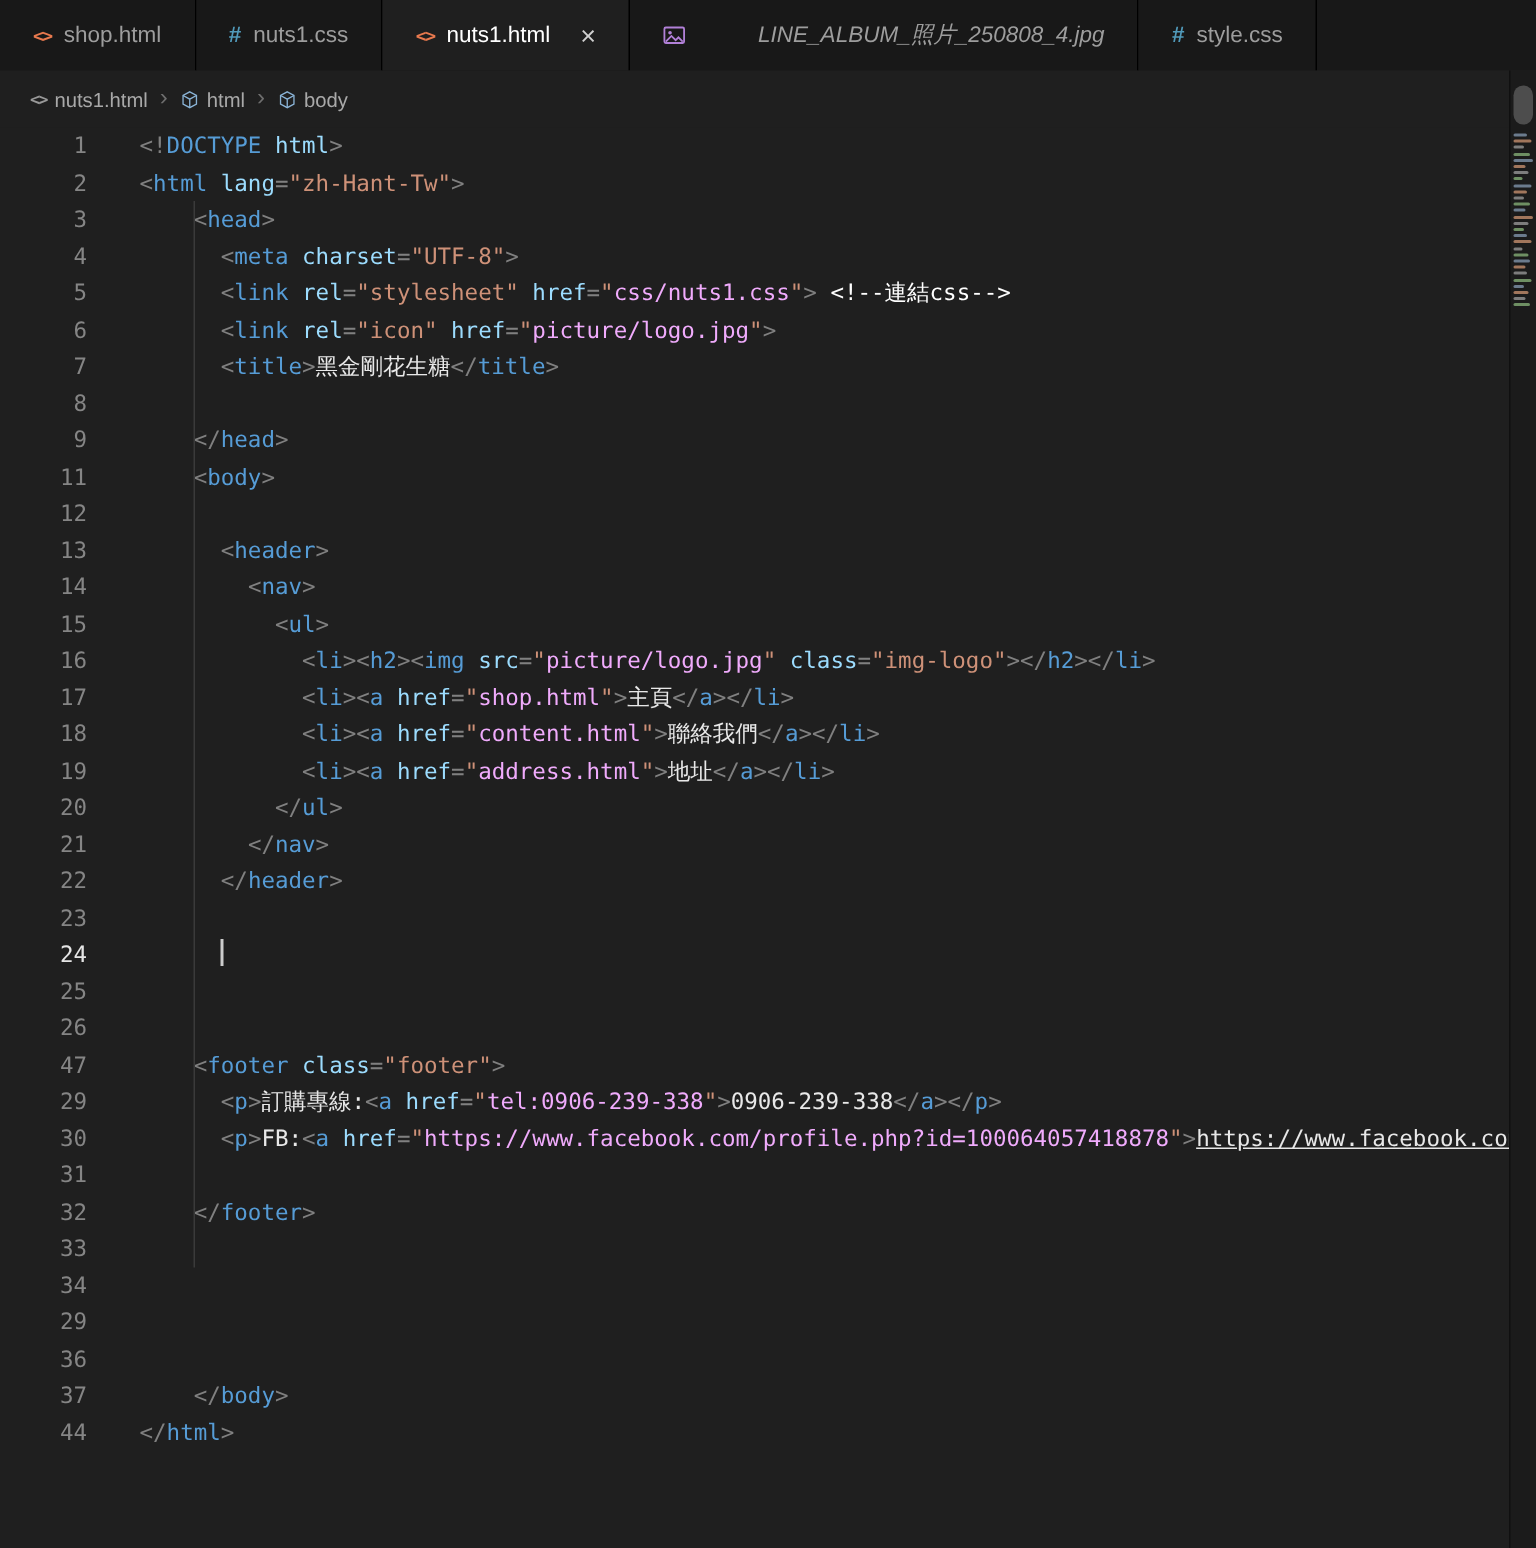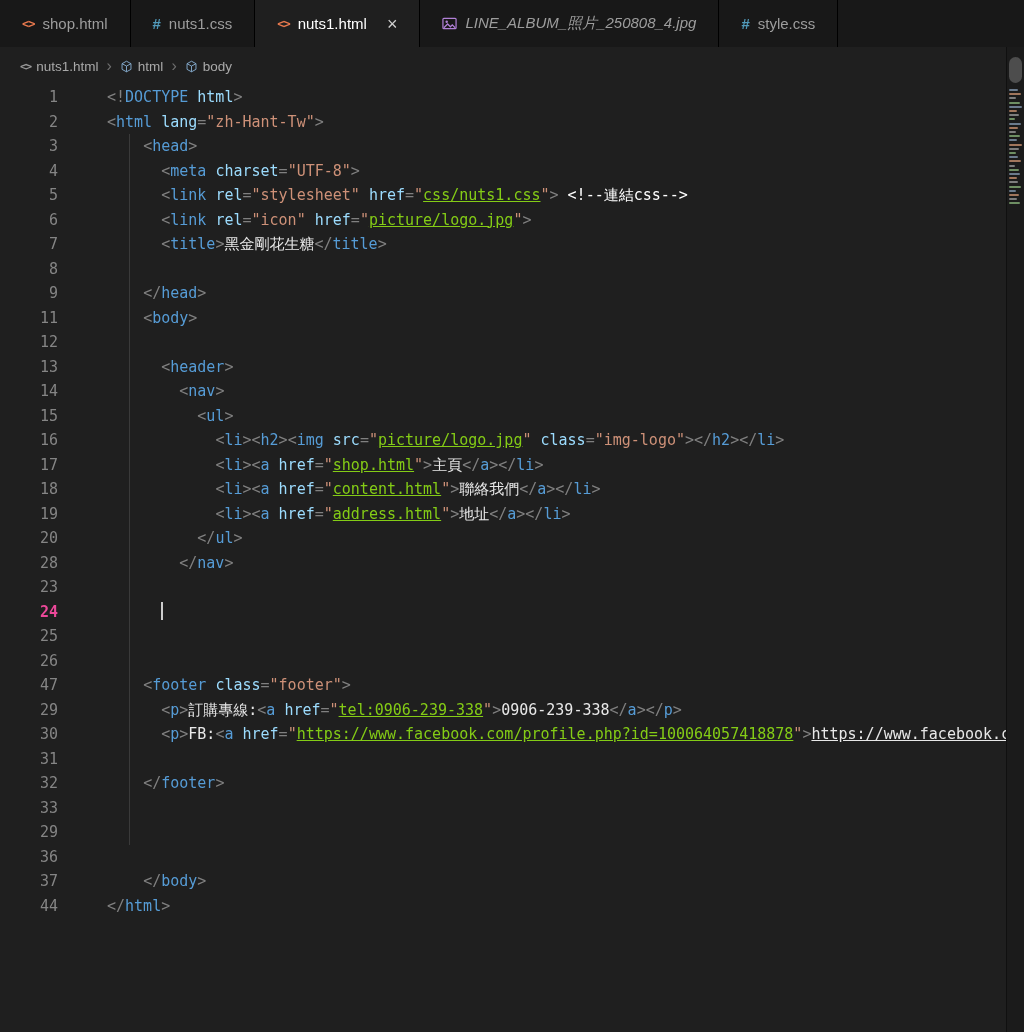--- a/index.html
+++ b/index.html
@@ -16,21 +16,21 @@
     display: flex; height: 47px; background: #181818;
     align-items: stretch; overflow: hidden; white-space: nowrap;
   }
   .tab {
     display: flex; align-items: center; gap: 8px;
     padding: 0 22px; border-right: 1px solid #000;
     background: #181818; color: #9d9d9d; font-size: 15px;
     cursor: pointer; flex: none;
   }
   .tab.active { background: #1f1f1f; color: #ffffff; }
-  .tab-label.italic { font-style: italic; }
+  .tab-label.italic { font-style: italic; margin-left: 40px; }
   .tab-close { margin-left: 12px; color: #d0d0d0; font-size: 18px; line-height: 1; cursor: pointer; }
 
   .fi { display: inline-flex; align-items: center; justify-content: center; }
   .fi-html { color: #e8794e; font-family: "DejaVu Sans Mono", monospace; font-weight: bold; font-size: 12px; letter-spacing: -1px; }
   .fi-css  { color: #519aba; font-weight: bold; font-size: 15px; }
   .fi-code { color: #999999; font-family: "DejaVu Sans Mono", monospace; font-weight: bold; font-size: 11px; letter-spacing: -1px; }
 
   
   .breadcrumb {
     height: 38px; display: flex; align-items: center;
@@ -41,28 +41,28 @@
   .bc-sep { color: #6e6e6e; font-size: 16px; margin: 0 3px; }
 
   
   .editor {
     position: relative; width: 1006px; height: 947px; overflow: hidden;
     font-family: "DejaVu Sans Mono", "Liberation Mono", monospace;
     font-size: 15px;
   }
   .line { display: flex; height: 24.5px; line-height: 24.5px; white-space: pre; }
   .ln { width: 58px; text-align: right; color: #858585; flex: none; }
-  .line.active .ln { color: #ec4899; font-weight: bold; }
-  .lc { margin-left: 49px; white-space: pre; color: #d4d4d4; }
+  .line.active .ln { color: #e5e5e5; }
+  .lc { margin-left: 35px; white-space: pre; color: #d4d4d4; }
 
   .tk-p  { color: #808080; }
   .tk-g  { color: #569cd6; }
   .tk-a  { color: #9cdcfe; }
   .tk-s  { color: #ce9178; }
-  .tk-sl { color: #84cc16; text-decoration: underline; }
+  .tk-sl { color: #f0abfc; }
   .tk-x  { color: #e8e8e8; }
   .tk-xl { color: #e8e8e8; text-decoration: underline; }
   .tk-c  { color: #ffffff; }
   .tk-w  { color: #d4d4d4; }
 
   .cursor {
     display: inline-block; width: 2px; height: 18px;
     background: #cccccc; vertical-align: -3px;
   }
   .indent-guide {
@@ -156,31 +156,33 @@
         <div class="line"><span class="ln">11</span><span class="lc"><span class="tk-w">    </span><span class="tk-p">&lt;</span><span class="tk-g">body</span><span class="tk-p">&gt;</span></span></div>
         <div class="line"><span class="ln">12</span><span class="lc"><span class="tk-w"></span></span></div>
         <div class="line"><span class="ln">13</span><span class="lc"><span class="tk-w">      </span><span class="tk-p">&lt;</span><span class="tk-g">header</span><span class="tk-p">&gt;</span></span></div>
         <div class="line"><span class="ln">14</span><span class="lc"><span class="tk-w">        </span><span class="tk-p">&lt;</span><span class="tk-g">nav</span><span class="tk-p">&gt;</span></span></div>
         <div class="line"><span class="ln">15</span><span class="lc"><span class="tk-w">          </span><span class="tk-p">&lt;</span><span class="tk-g">ul</span><span class="tk-p">&gt;</span></span></div>
         <div class="line"><span class="ln">16</span><span class="lc"><span class="tk-w">            </span><span class="tk-p">&lt;</span><span class="tk-g">li</span><span class="tk-p">&gt;</span><span class="tk-p">&lt;</span><span class="tk-g">h2</span><span class="tk-p">&gt;</span><span class="tk-p">&lt;</span><span class="tk-g">img</span><span class="tk-w"> </span><span class="tk-a">src</span><span class="tk-p">=</span><span class="tk-s">"</span><span class="tk-sl">picture/logo.jpg</span><span class="tk-s">"</span><span class="tk-w"> </span><span class="tk-a">class</span><span class="tk-p">=</span><span class="tk-s">"img-logo"</span><span class="tk-p">&gt;</span><span class="tk-p">&lt;/</span><span class="tk-g">h2</span><span class="tk-p">&gt;</span><span class="tk-p">&lt;/</span><span class="tk-g">li</span><span class="tk-p">&gt;</span></span></div>
         <div class="line"><span class="ln">17</span><span class="lc"><span class="tk-w">            </span><span class="tk-p">&lt;</span><span class="tk-g">li</span><span class="tk-p">&gt;</span><span class="tk-p">&lt;</span><span class="tk-g">a</span><span class="tk-w"> </span><span class="tk-a">href</span><span class="tk-p">=</span><span class="tk-s">"</span><span class="tk-sl">shop.html</span><span class="tk-s">"</span><span class="tk-p">&gt;</span><span class="tk-x">主頁</span><span class="tk-p">&lt;/</span><span class="tk-g">a</span><span class="tk-p">&gt;</span><span class="tk-p">&lt;/</span><span class="tk-g">li</span><span class="tk-p">&gt;</span></span></div>
         <div class="line"><span class="ln">18</span><span class="lc"><span class="tk-w">            </span><span class="tk-p">&lt;</span><span class="tk-g">li</span><span class="tk-p">&gt;</span><span class="tk-p">&lt;</span><span class="tk-g">a</span><span class="tk-w"> </span><span class="tk-a">href</span><span class="tk-p">=</span><span class="tk-s">"</span><span class="tk-sl">content.html</span><span class="tk-s">"</span><span class="tk-p">&gt;</span><span class="tk-x">聯絡我們</span><span class="tk-p">&lt;/</span><span class="tk-g">a</span><span class="tk-p">&gt;</span><span class="tk-p">&lt;/</span><span class="tk-g">li</span><span class="tk-p">&gt;</span></span></div>
         <div class="line"><span class="ln">19</span><span class="lc"><span class="tk-w">            </span><span class="tk-p">&lt;</span><span class="tk-g">li</span><span class="tk-p">&gt;</span><span class="tk-p">&lt;</span><span class="tk-g">a</span><span class="tk-w"> </span><span class="tk-a">href</span><span class="tk-p">=</span><span class="tk-s">"</span><span class="tk-sl">address.html</span><span class="tk-s">"</span><span class="tk-p">&gt;</span><span class="tk-x">地址</span><span class="tk-p">&lt;/</span><span class="tk-g">a</span><span class="tk-p">&gt;</span><span class="tk-p">&lt;/</span><span class="tk-g">li</span><span class="tk-p">&gt;</span></span></div>
         <div class="line"><span class="ln">20</span><span class="lc"><span class="tk-w">          </span><span class="tk-p">&lt;/</span><span class="tk-g">ul</span><span class="tk-p">&gt;</span></span></div>
-        <div class="line"><span class="ln">28</span><span class="lc"><span class="tk-w">        </span><span class="tk-p">&lt;/</span><span class="tk-g">nav</span><span class="tk-p">&gt;</span></span></div>
+        <div class="line"><span class="ln">21</span><span class="lc"><span class="tk-w">        </span><span class="tk-p">&lt;/</span><span class="tk-g">nav</span><span class="tk-p">&gt;</span></span></div>
+        <div class="line"><span class="ln">22</span><span class="lc"><span class="tk-w">      </span><span class="tk-p">&lt;/</span><span class="tk-g">header</span><span class="tk-p">&gt;</span></span></div>
         <div class="line"><span class="ln">23</span><span class="lc"><span class="tk-w"></span></span></div>
         <div class="line active"><span class="ln">24</span><span class="lc"><span class="tk-w">      </span><span class="cursor"></span></span></div>
         <div class="line"><span class="ln">25</span><span class="lc"><span class="tk-w"></span></span></div>
         <div class="line"><span class="ln">26</span><span class="lc"><span class="tk-w"></span></span></div>
         <div class="line"><span class="ln">47</span><span class="lc"><span class="tk-w">    </span><span class="tk-p">&lt;</span><span class="tk-g">footer</span><span class="tk-w"> </span><span class="tk-a">class</span><span class="tk-p">=</span><span class="tk-s">"footer"</span><span class="tk-p">&gt;</span></span></div>
         <div class="line"><span class="ln">29</span><span class="lc"><span class="tk-w">      </span><span class="tk-p">&lt;</span><span class="tk-g">p</span><span class="tk-p">&gt;</span><span class="tk-x">訂購專線:</span><span class="tk-p">&lt;</span><span class="tk-g">a</span><span class="tk-w"> </span><span class="tk-a">href</span><span class="tk-p">=</span><span class="tk-s">"</span><span class="tk-sl">tel:0906-239-338</span><span class="tk-s">"</span><span class="tk-p">&gt;</span><span class="tk-x">0906-239-338</span><span class="tk-p">&lt;/</span><span class="tk-g">a</span><span class="tk-p">&gt;</span><span class="tk-p">&lt;/</span><span class="tk-g">p</span><span class="tk-p">&gt;</span></span></div>
         <div class="line"><span class="ln">30</span><span class="lc"><span class="tk-w">      </span><span class="tk-p">&lt;</span><span class="tk-g">p</span><span class="tk-p">&gt;</span><span class="tk-x">FB:</span><span class="tk-p">&lt;</span><span class="tk-g">a</span><span class="tk-w"> </span><span class="tk-a">href</span><span class="tk-p">=</span><span class="tk-s">"</span><span class="tk-sl">https://www.facebook.com/profile.php?id=100064057418878</span><span class="tk-s">"</span><span class="tk-p">&gt;</span><span class="tk-xl">https://www.facebook.com/profile.php?id=100064057418878</span></span></div>
         <div class="line"><span class="ln">31</span><span class="lc"><span class="tk-w"></span></span></div>
         <div class="line"><span class="ln">32</span><span class="lc"><span class="tk-w">    </span><span class="tk-p">&lt;/</span><span class="tk-g">footer</span><span class="tk-p">&gt;</span></span></div>
         <div class="line"><span class="ln">33</span><span class="lc"><span class="tk-w"></span></span></div>
+        <div class="line"><span class="ln">34</span><span class="lc"><span class="tk-w"></span></span></div>
         <div class="line"><span class="ln">29</span><span class="lc"><span class="tk-w"></span></span></div>
         <div class="line"><span class="ln">36</span><span class="lc"><span class="tk-w"></span></span></div>
         <div class="line"><span class="ln">37</span><span class="lc"><span class="tk-w">    </span><span class="tk-p">&lt;/</span><span class="tk-g">body</span><span class="tk-p">&gt;</span></span></div>
         <div class="line"><span class="ln">44</span><span class="lc"><span class="tk-w"></span><span class="tk-p">&lt;/</span><span class="tk-g">html</span><span class="tk-p">&gt;</span></span></div>
       </div>
   </div>
   <div class="rightstrip">
     <div class="scroll-thumb"></div>
     <div class="minimap">
         <div class="mm-line" style="top: 0px; width: 9px; background: rgb(107, 123, 141);"></div>

